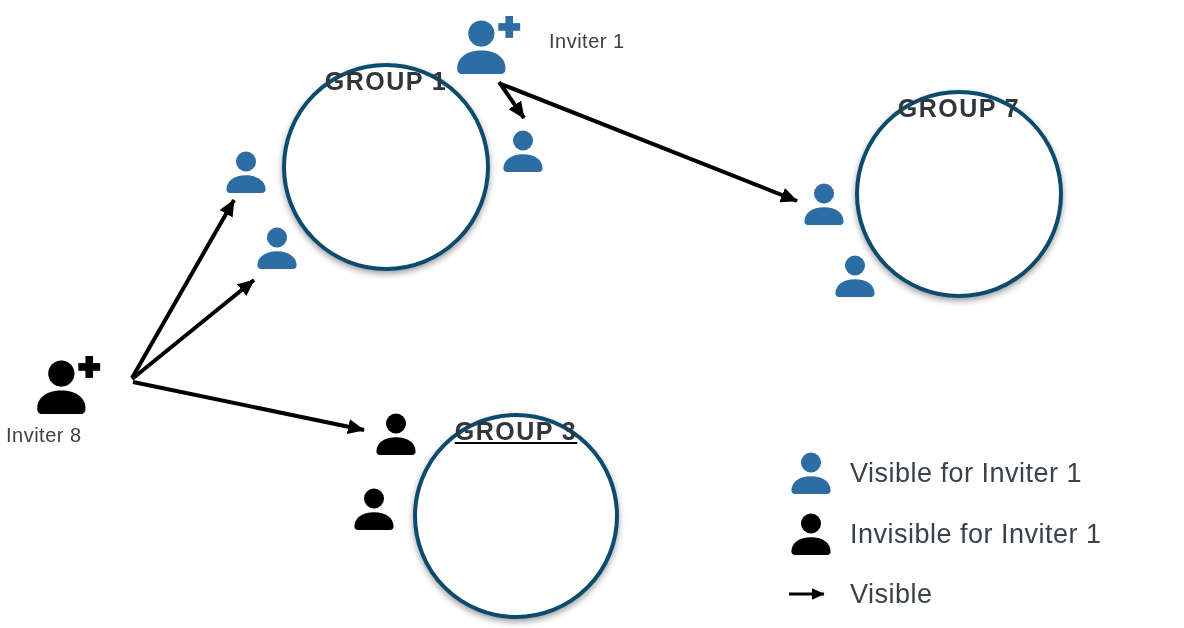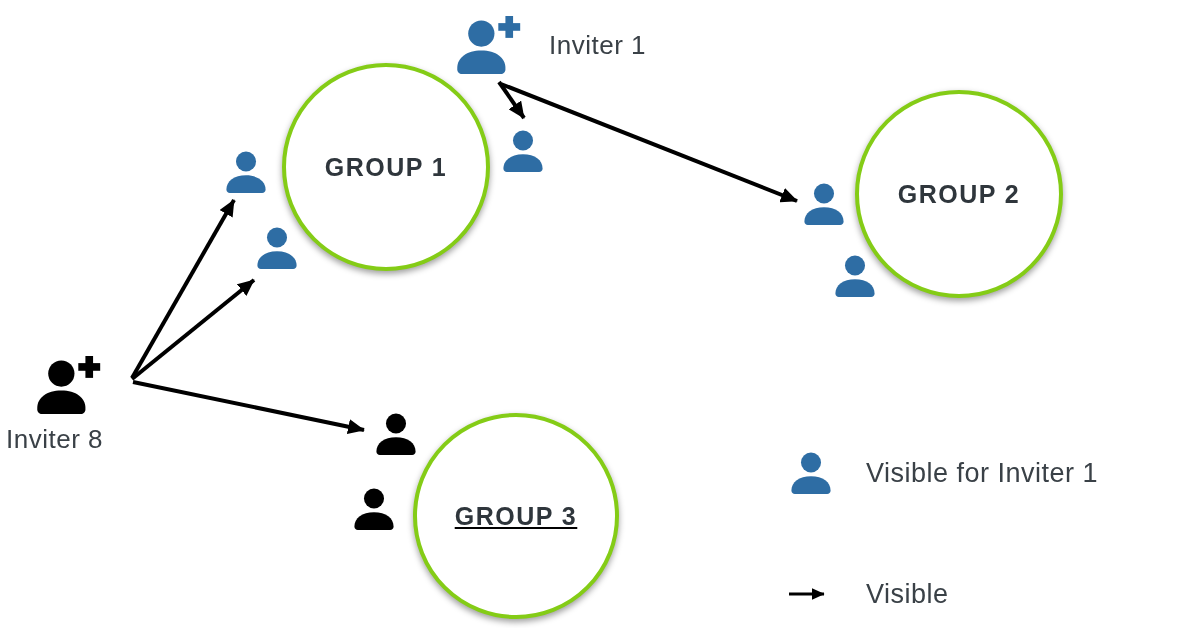--- a/index.html
+++ b/index.html
@@ -4,41 +4,41 @@
 <title>Diagram</title>
 <style>
   html,body { margin:0; padding:0; background:#ffffff; }
   .canvas {
     position:relative; width:1184px; height:628px; background:#ffffff;
     font-family:"Liberation Sans", sans-serif; overflow:hidden;
   }
   
   .circle {
     position:absolute; border-radius:50%; background:#ffffff;
-    border:4px solid #84cc16; box-sizing:border-box;
+    border:4px solid #0c4a6e; box-sizing:border-box;
     box-shadow:0 3px 6px rgba(0,0,0,.38);
-    display:flex; align-items:center; justify-content:center;
+    display:flex; align-items:flex-start; justify-content:center;
     z-index:1;
   }
   .circle .glabel {
     font-weight:bold; font-size:25px; letter-spacing:1.5px; color:#2F363C;
   }
   
   .person { position:absolute; z-index:3; }
   
   .nlabel {
-    position:absolute; font-size:26px; color:#3A4147; z-index:4;
+    position:absolute; font-size:20px; color:#3A4147; z-index:4;
     white-space:nowrap; letter-spacing:0.5px;
   }
   
   .arrows { position:absolute; left:0; top:0; z-index:2; pointer-events:none; }
   .arrows line { stroke:#000000; stroke-width:4; }
   
   .legend-row { position:absolute; display:flex; align-items:center; gap:16px; z-index:4; }
-  .legend-row .llabel { font-size:27px; color:#3A4147; white-space:nowrap; letter-spacing:0.5px;margin-left:16px; }
+  .legend-row .llabel { font-size:27px; color:#3A4147; white-space:nowrap; letter-spacing:0.5px; }
   .legend-arrow line { stroke:#000000; stroke-width:3; }
   .defs-hidden { position:absolute; width:0; height:0; overflow:hidden; }
 </style>
 </head>
 <body>
 
 <div class="canvas">
 
   <svg class="defs-hidden" aria-hidden="true">
     <defs>
@@ -52,21 +52,21 @@
         <rect x="38.5" y="6.5" width="20" height="7"></rect>
         <rect x="45" y="0" width="7" height="20"></rect>
       </symbol>
     </defs>
   </svg>
 
   <div class="circle" style="left:282px; top:63px; width:208px; height:208px;">
     <span class="glabel">GROUP 1</span>
   </div>
   <div class="circle" style="left:855px; top:90px; width:208px; height:208px;">
-    <span class="glabel">GROUP 2</span>
+    <span class="glabel">GROUP 7</span>
   </div>
   <div class="circle" style="left:413px; top:413px; width:206px; height:206px;text-decoration:underline;">
     <span class="glabel">GROUP 3</span>
   </div>
 
   <svg class="arrows" width="1184" height="628" viewBox="0 0 1184 628">
     <defs>
       <marker id="ah" viewBox="0 0 10 9" refX="9.5" refY="4.5" markerWidth="4.2" markerHeight="3.8" orient="auto">
         <path d="M0,0 L10,4.5 L0,9 Z" fill="#000000"></path>
       </marker>
@@ -110,20 +110,26 @@
   <svg class="person" style="left:351px; top:488px;" width="46" height="42" viewBox="0 0 48 44">
     <use href="#sym-person" fill="#000000"></use>
   </svg>
 
   <div class="legend-row" style="left:788px; top:452px;">
     <svg width="46" height="42" viewBox="0 0 48 44">
       <use href="#sym-person" fill="#2E6DA4"></use>
     </svg>
     <span class="llabel">Visible for Inviter 1</span>
   </div>
+  <div class="legend-row" style="left:788px; top:513px;">
+    <svg width="46" height="42" viewBox="0 0 48 44">
+      <use href="#sym-person" fill="#000000"></use>
+    </svg>
+    <span class="llabel">Invisible for Inviter 1</span>
+  </div>
   <div class="legend-row" style="left:786px; top:577px;">
     <svg class="legend-arrow" width="48" height="34" viewBox="0 0 48 34">
       <line x1="3" y1="17" x2="38" y2="17" marker-end="url(#ah)"></line>
     </svg>
     <span class="llabel">Visible</span>
   </div>
 
 </div>
 
 </body></html>

